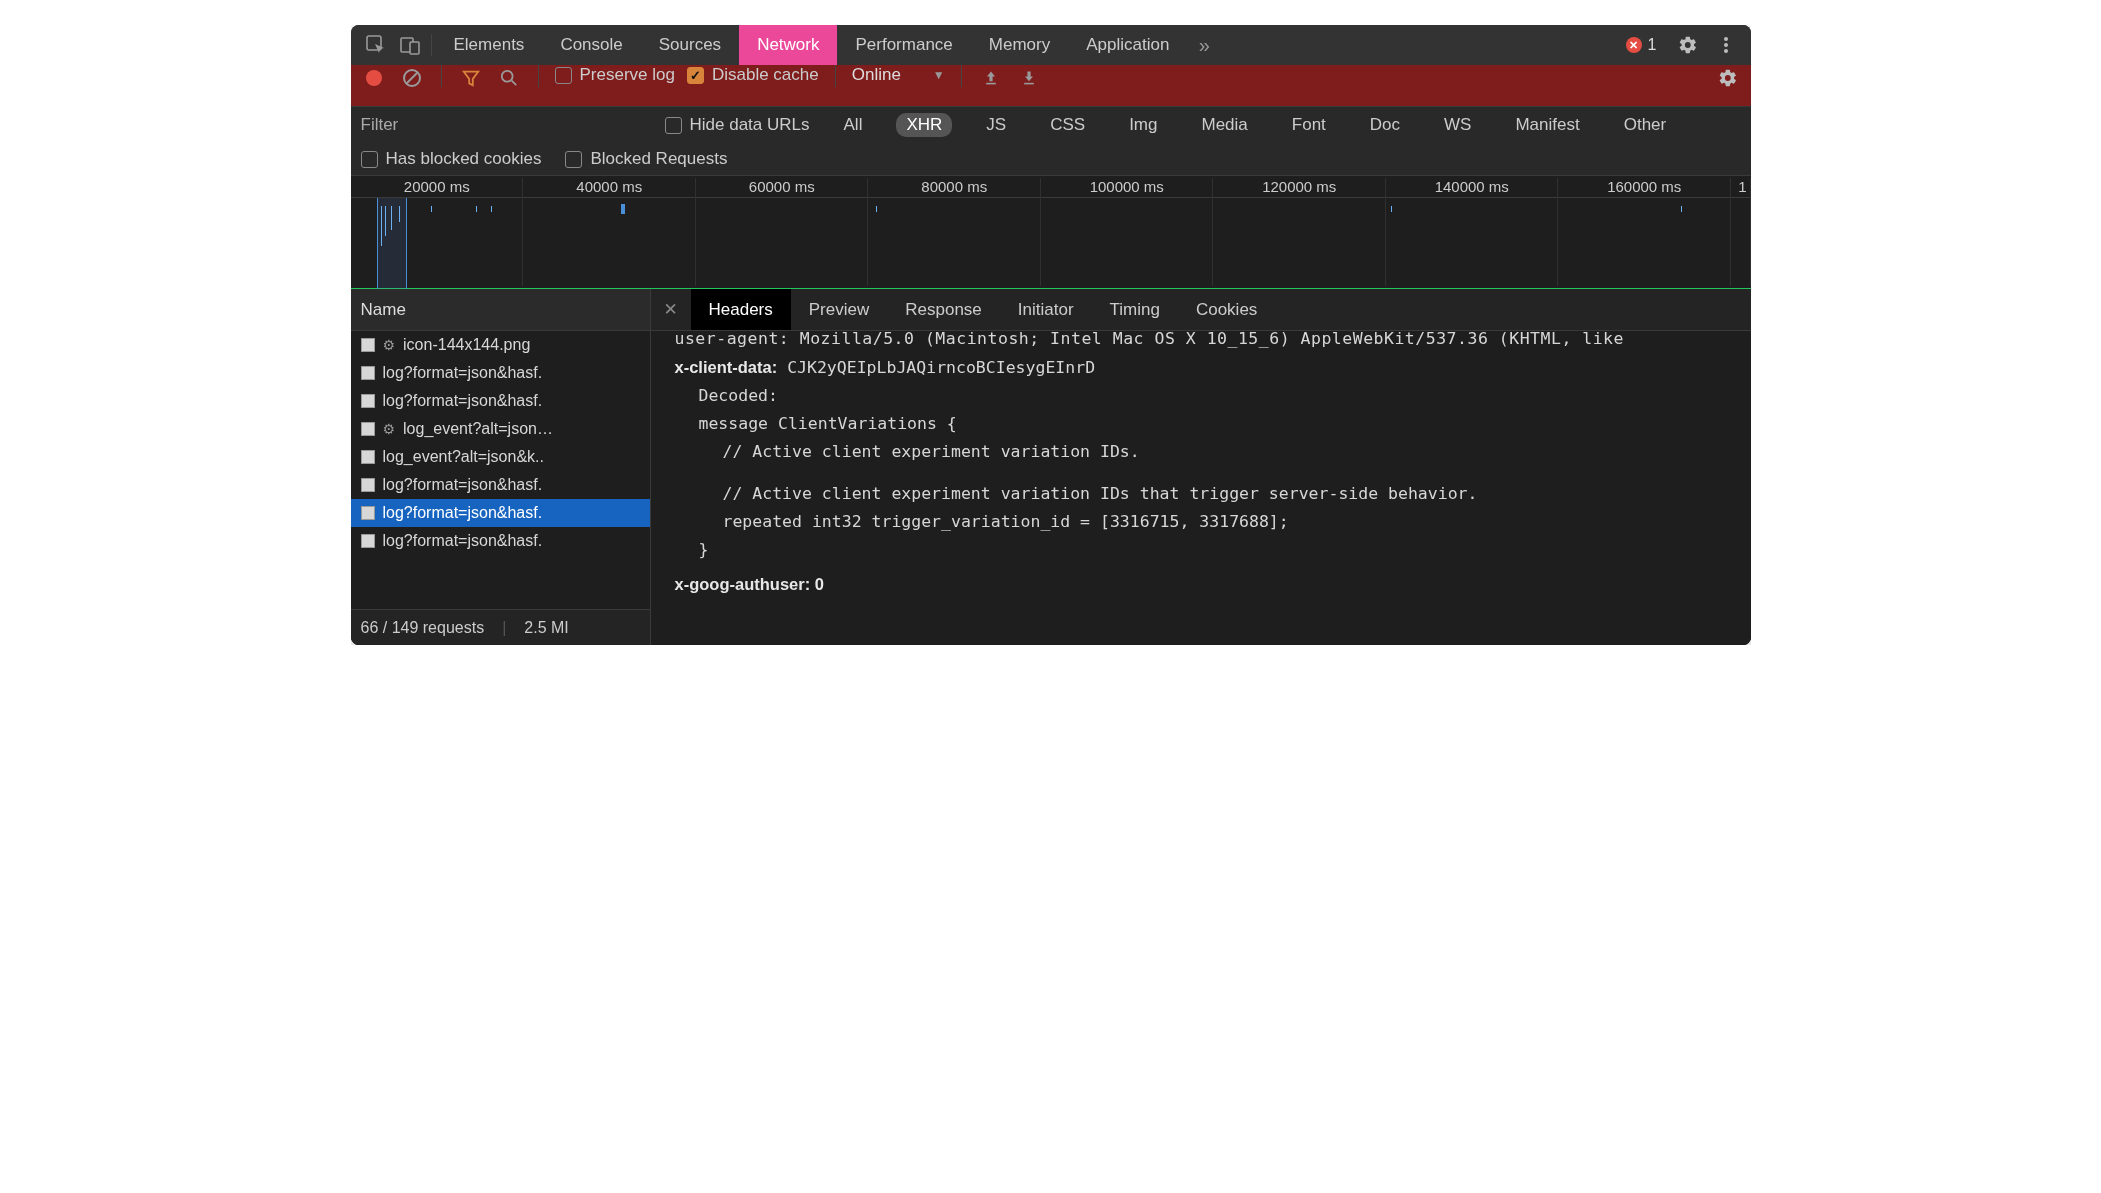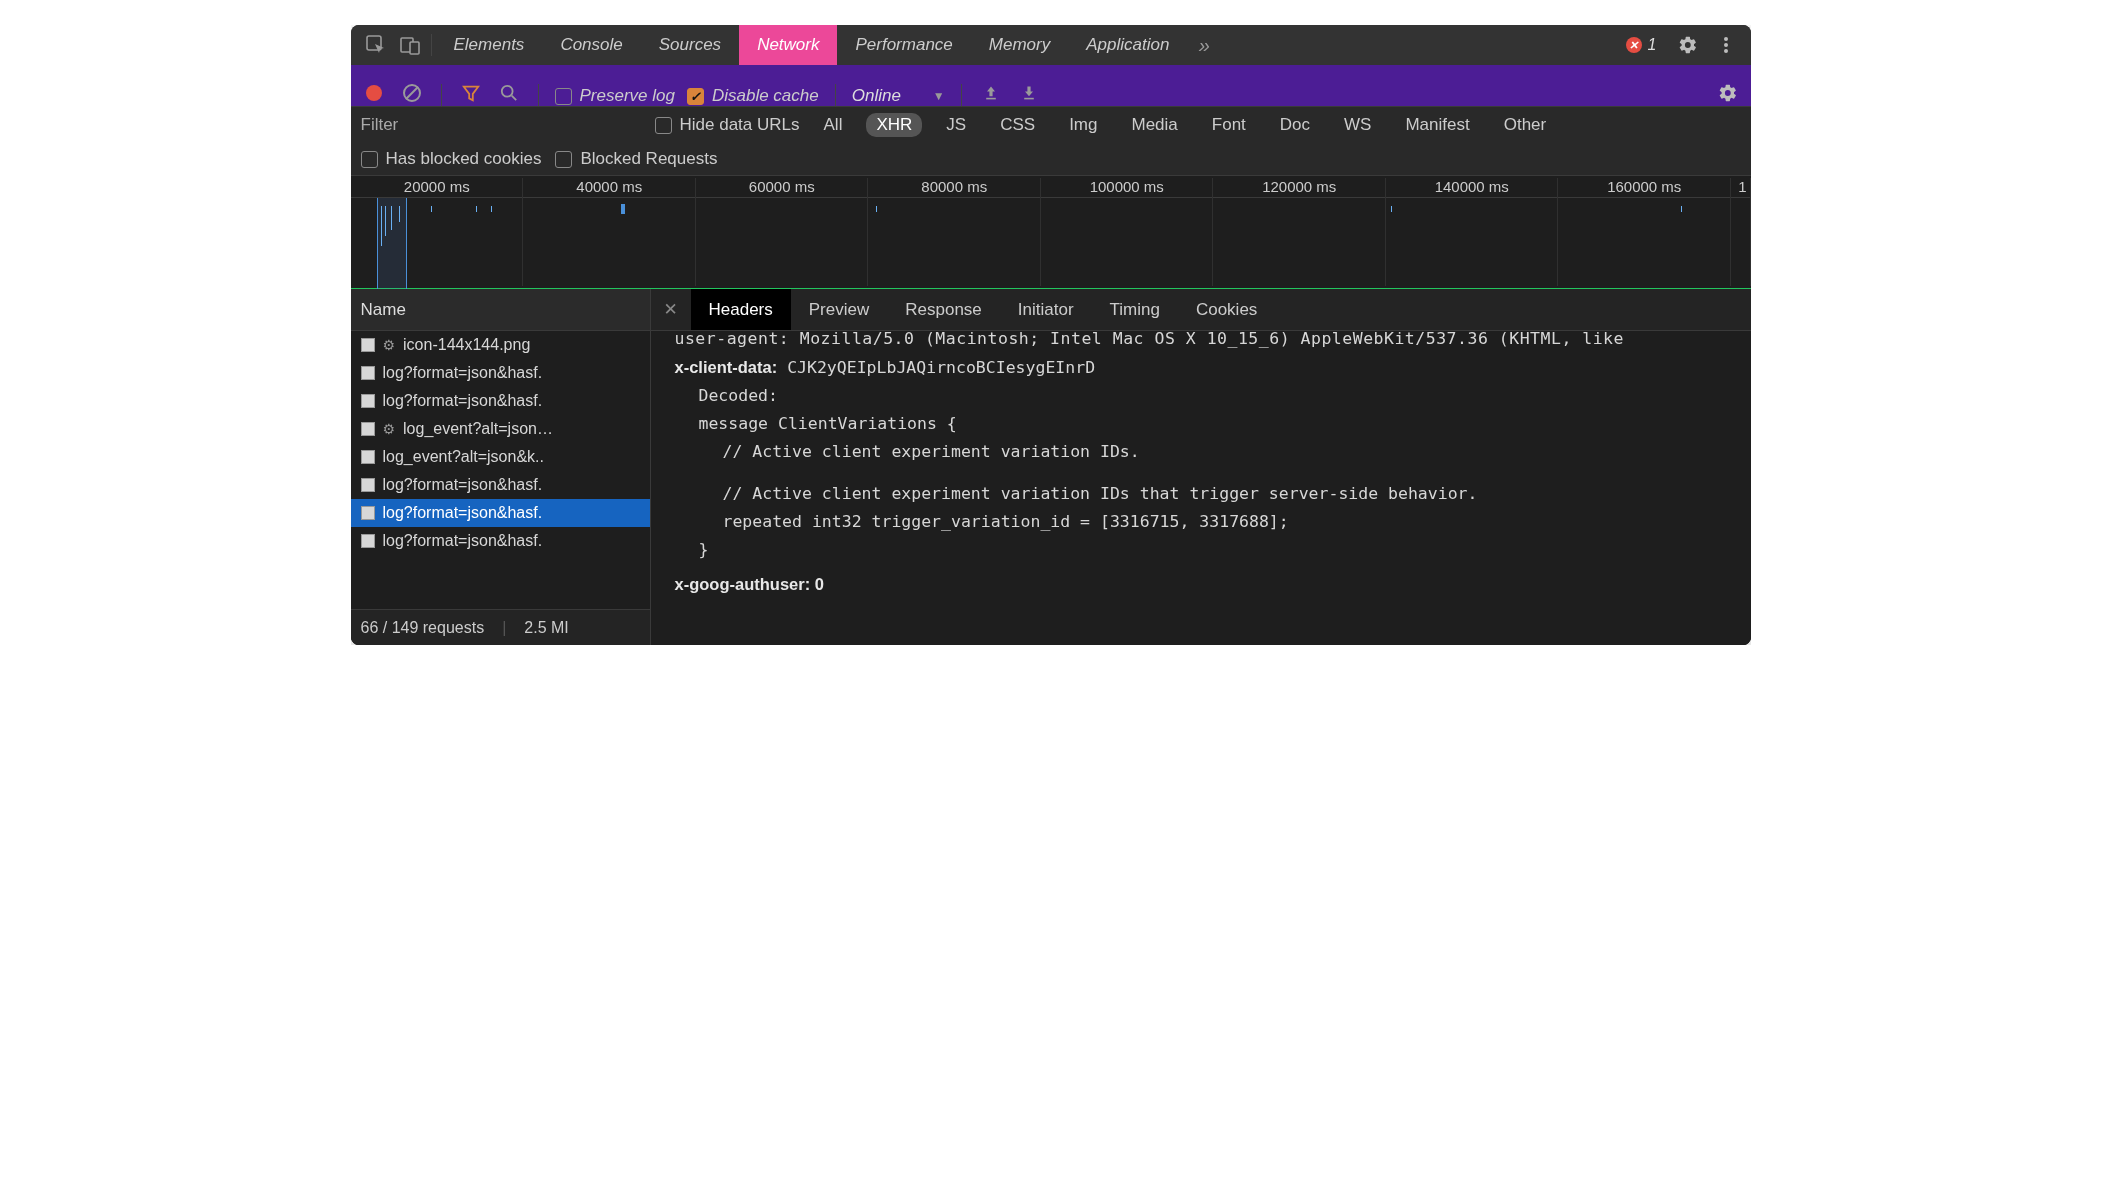--- a/index.html
+++ b/index.html
@@ -43,21 +43,20 @@
   }
   
   .main-tabs {
     display: flex;
     align-items: center;
     background: #333333;
     height: 40px;
     color: #ccc;
     font-size: 17px;
     padding: 0 8px;
-    font-style: italic;
   }
   .main-tabs .icon-btn {
     width: 34px; height: 34px;
     display: flex; align-items: center; justify-content: center;
     color: #9a9a9a;
   }
   .main-tabs .tab {
     padding: 0 18px;
     height: 100%;
     display: flex; align-items: center;
@@ -74,29 +73,28 @@
   }
   .error-badge .circle {
     width: 16px; height: 16px; border-radius: 50%;
     background: #e54d42; color: #fff;
     display: flex; align-items: center; justify-content: center;
     font-size: 11px; font-weight: bold;
   }
   
   .net-toolbar {
     display: flex;
-    align-items: flex-end;
-    background: #4c1d95;
+    align-items: flex-start;
+    background: #7f1d1d;
     height: 42px;
     padding: 0 10px;
     gap: 12px;
     color: #ccc;
     font-size: 17px;
     border-bottom: 1px solid #3a3a3a;
-    font-style: italic;
   }
   .record-btn {
     width: 16px; height: 16px; border-radius: 50%;
     background: #e54d42;
   }
   .icon-btn { width: 26px; height: 26px; display:flex;align-items:center;justify-content:center; color:#9a9a9a; cursor:pointer; }
   .divider { width:1px; height:22px; background:#444; margin:0 4px; }
   .funnel { color: #d9843b; }
   .checkbox {
     width: 17px; height: 17px; border: 1px solid #888; border-radius: 3px;
@@ -111,21 +109,21 @@
   .select .tri { color:#999; font-size:12px; margin-left:20px; }
   
   .filter-row {
     display: flex; flex-direction: column;
     background: #292929;
     color: #ccc;
     font-size: 17px;
     border-bottom: 1px solid #3a3a3a;
   }
   .filter-line1, .filter-line2 {
-    display:flex;align-items:center;gap:14px;padding:6px 10px;
+    display:flex;align-items:center;gap:24px;padding:6px 10px;
   }
   .filter-input {
     width: 280px; color:#aaa;
   }
   .pill {
     padding: 2px 10px; border-radius: 10px;
     cursor:pointer;
   }
   .pill.active { background: #555; color:#fff; }
   

